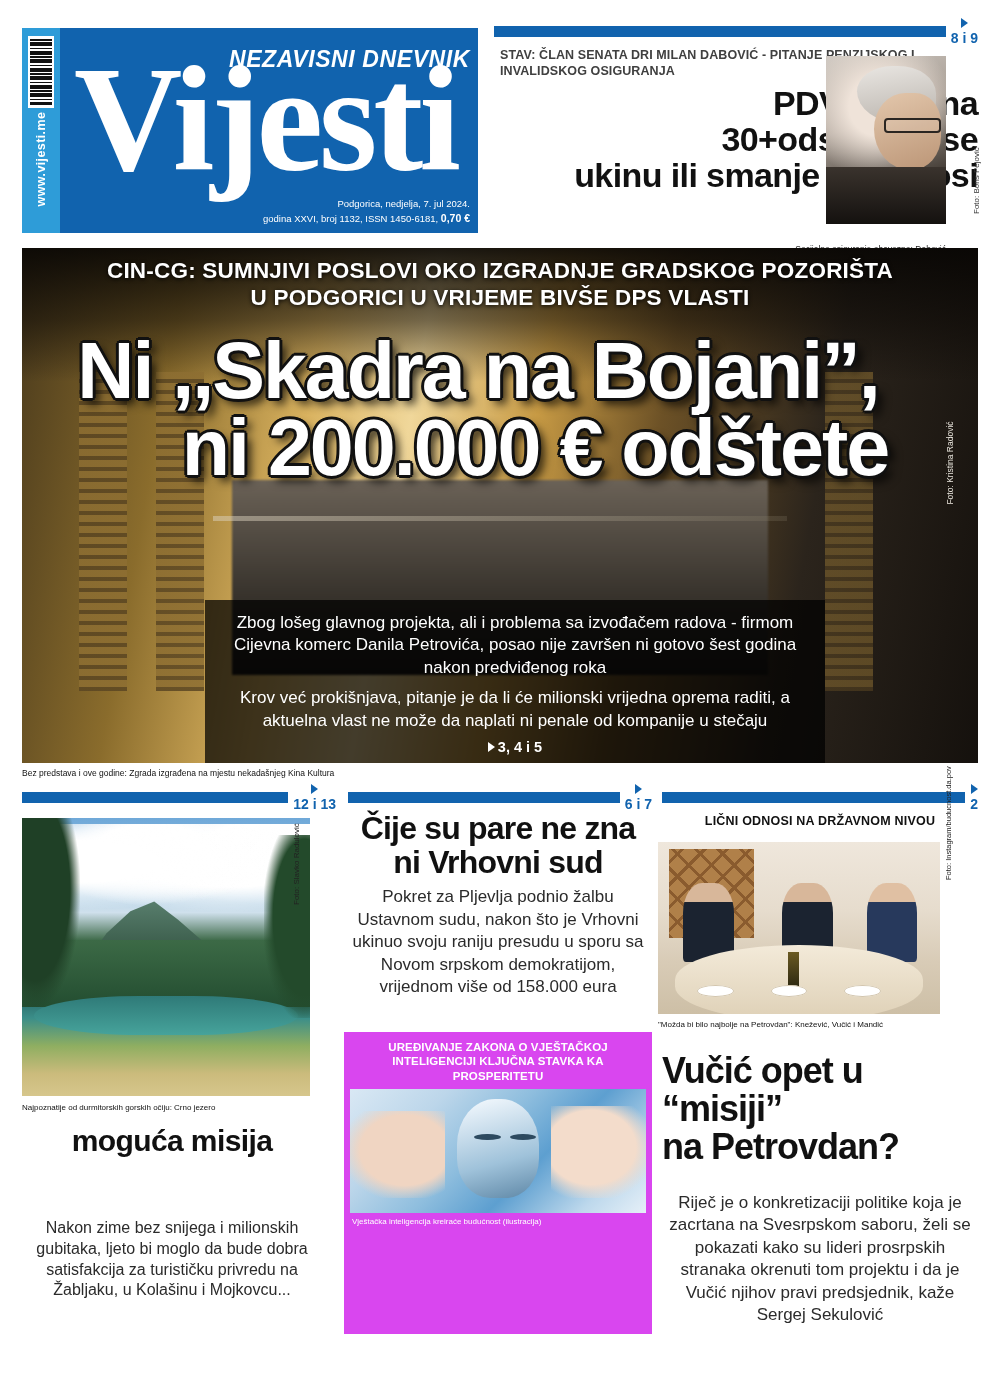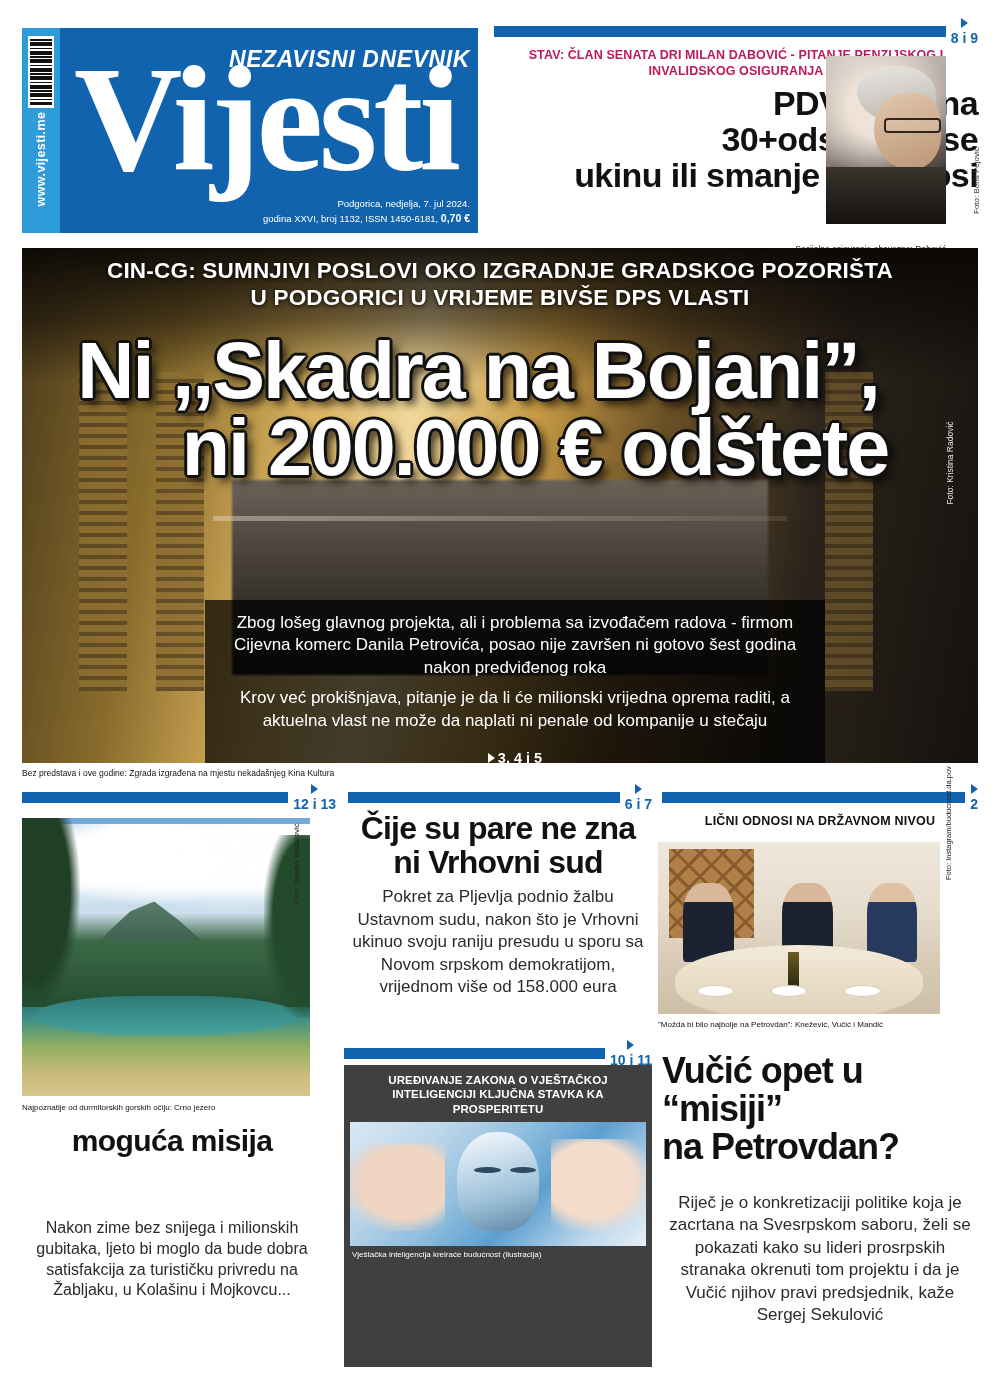--- a/index.html
+++ b/index.html
@@ -58,21 +58,21 @@
   .refbar .bar{ flex:1; height:11px; background:#1163ae; }
   .refbar .pg{
     color:#1163ae; font-weight:700; font-size:14px; white-space:nowrap;
     display:flex; align-items:center; gap:2px;flex-direction:column;
   }
   .tri{ display:inline-block; width:0;height:0;
         border-left:7px solid #1163ae; border-top:5px solid transparent;
         border-bottom:5px solid transparent; }
   #teaser-kicker{
     margin-top:9px; font-size:12.5px; font-weight:700; line-height:1.25;
-    text-align:center; letter-spacing:.1px; color:#be185d; padding:0 6px;
+    text-align:left; letter-spacing:.1px; color:#404040; padding:0 6px;
   }
   #teaser-head{
     margin-top:6px; text-align:right; font-size:34px; font-weight:700;
     line-height:1.06; letter-spacing:-.6px; color:#111;
   }
   #teaser-photo{
     position:absolute; right:32px; top:32px; width:120px; height:168px;
     background:
       radial-gradient(circle at 44% 30%, #efe3d9 0 22%, rgba(239,227,217,0) 55%),
       linear-gradient(160deg,#cdc7c0 0%,#a99f96 38%,#4a433c 72%,#241f1b 100%);
@@ -147,21 +147,21 @@
   #lead-head .l1{ display:block; padding-right:44px; }
   #lead-head .l2{ display:block; padding-left:70px; }
   #lead-summary{
     position:absolute; left:183px; top:352px; width:620px;
     background:rgba(0,0,0,.72); padding:12px 14px 8px;
     color:#ffffff; text-align:center;
   }
   #lead-summary p{ font-size:17px; line-height:1.32; }
   #lead-summary p + p{ margin-top:8px; }
   #lead-pages{
-    margin-top:18px; font-weight:700; font-size:14.5px; color:#ffffff;
+    margin-top:7px; font-weight:700; font-size:14.5px; color:#ffffff;
     display:flex; align-items:center; justify-content:center; gap:3px;
   }
   #lead-pages .tri{ border-left-color:#ffffff; }
   #lead-credit{
     position:absolute; right:-42px; top:210px; width:140px;
     transform:rotate(-90deg); transform-origin:center;
     font-size:8.5px; color:#e8e4dc; white-space:nowrap; text-align:center;
   }
   #lead-caption{
     position:absolute; left:22px; top:768px; width:520px;
@@ -233,22 +233,22 @@
   #mid-head{
     position:absolute; left:344px; top:812px; width:308px; text-align:center;
     font-size:32px; font-weight:700; line-height:1.06; letter-spacing:-.8px;
   }
   #mid-body{
     position:absolute; left:344px; top:886px; width:308px; text-align:center;
     font-size:17px; line-height:1.33; color:#2b2b2b;
   }
   #bar-ai{ position:absolute; left:344px; top:1046px; width:308px; }
   #ai-box{
-    position:absolute; left:344px; top:1065px; width:308px; height:302px;
-    background:#404040; overflow:hidden;
+    position:absolute; left:344px; top:1032px; width:308px; height:302px;
+    background:#d946ef; overflow:hidden;
   }
   #ai-kicker{
     padding:8px 10px 4px; color:#ffffff; text-align:center;
     font-size:11.5px; font-weight:700; line-height:1.25; letter-spacing:.1px;
   }
   #ai-photo{
     position:relative; margin:2px 6px 0; height:124px; overflow:hidden;
     background:linear-gradient(135deg,#d9e8f4 0%,#bcd6ea 24%,#8fbede 44%,
                 #5d9fd0 62%,#bdd8ec 84%,#e6f0f8 100%);
   }

